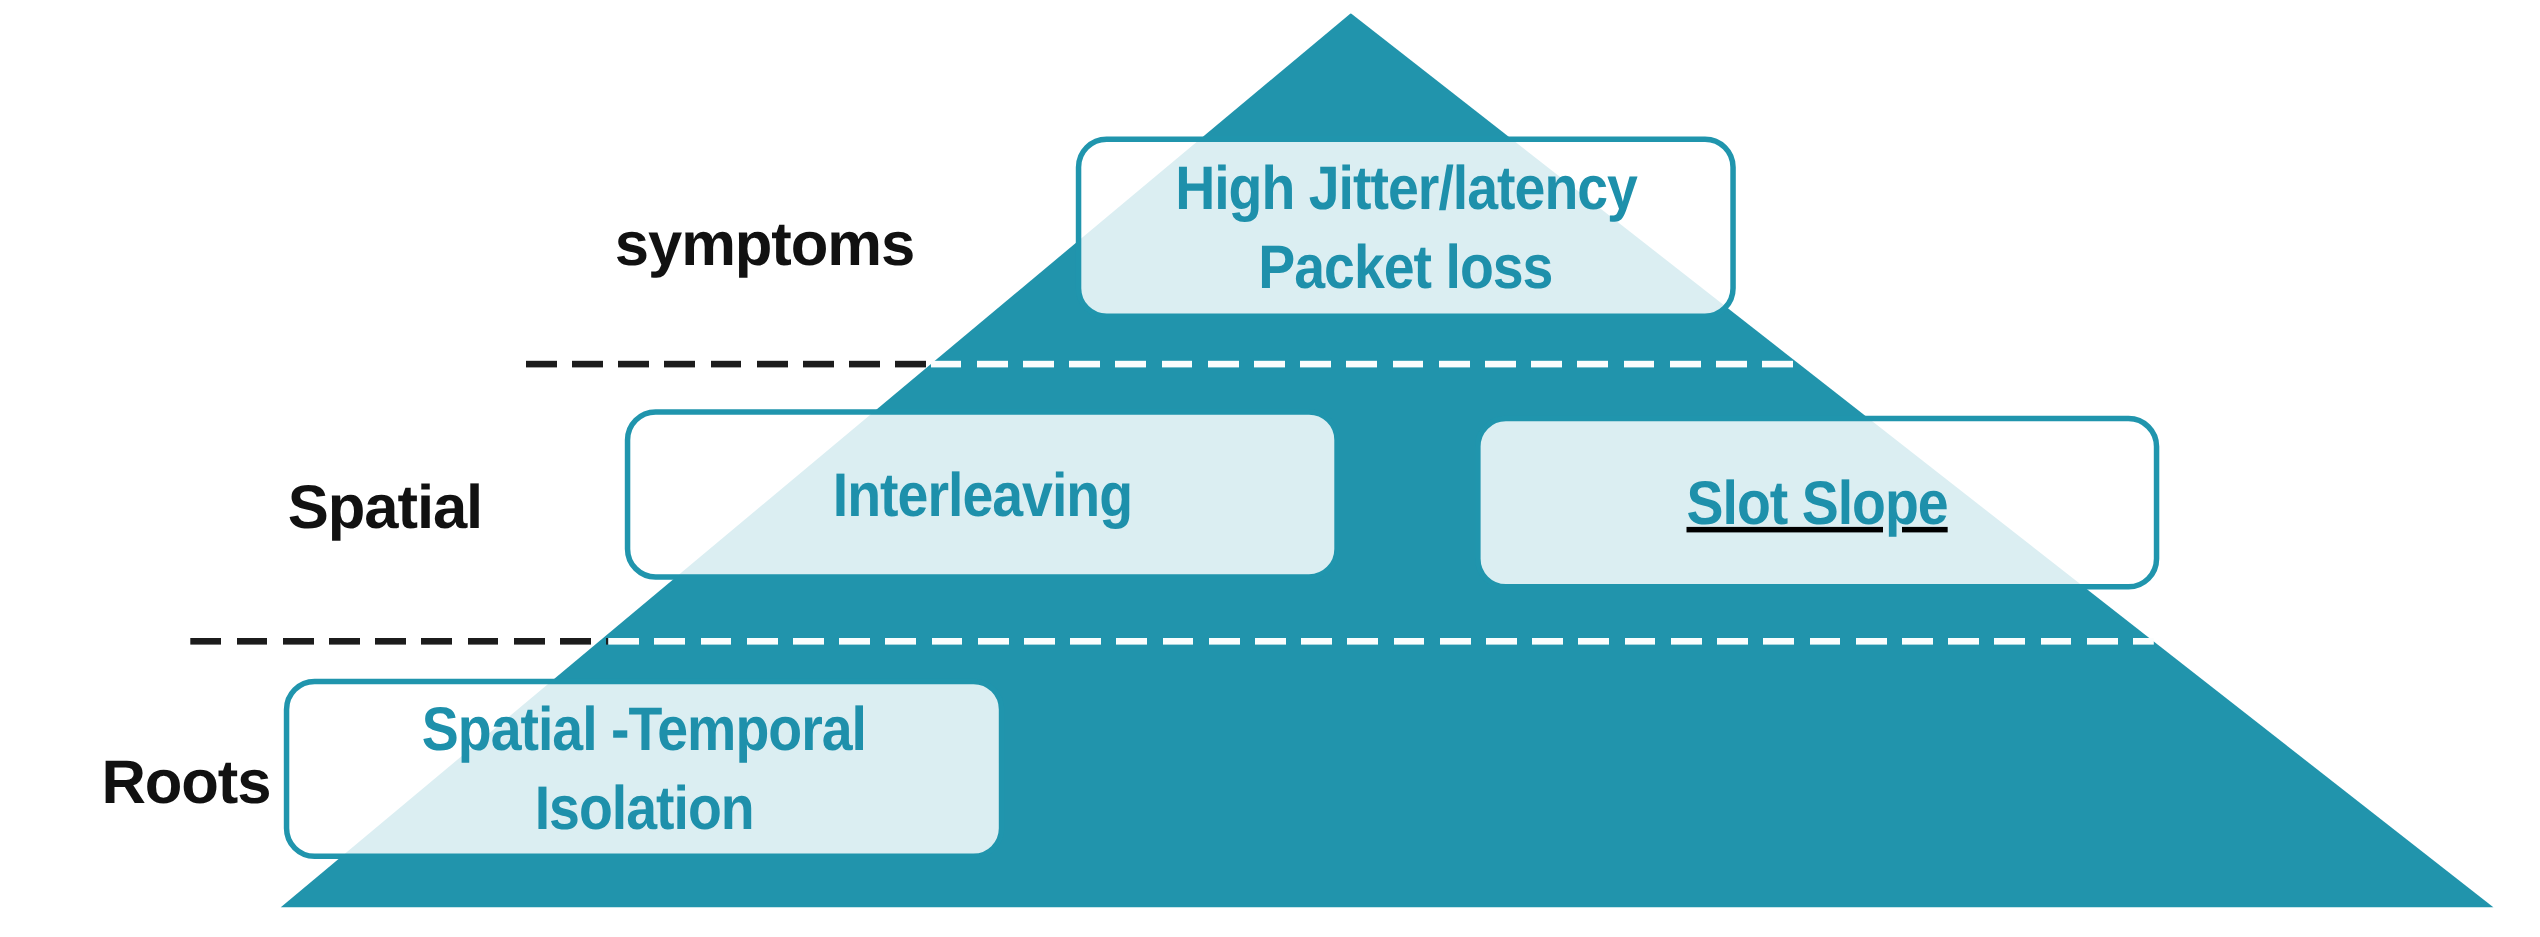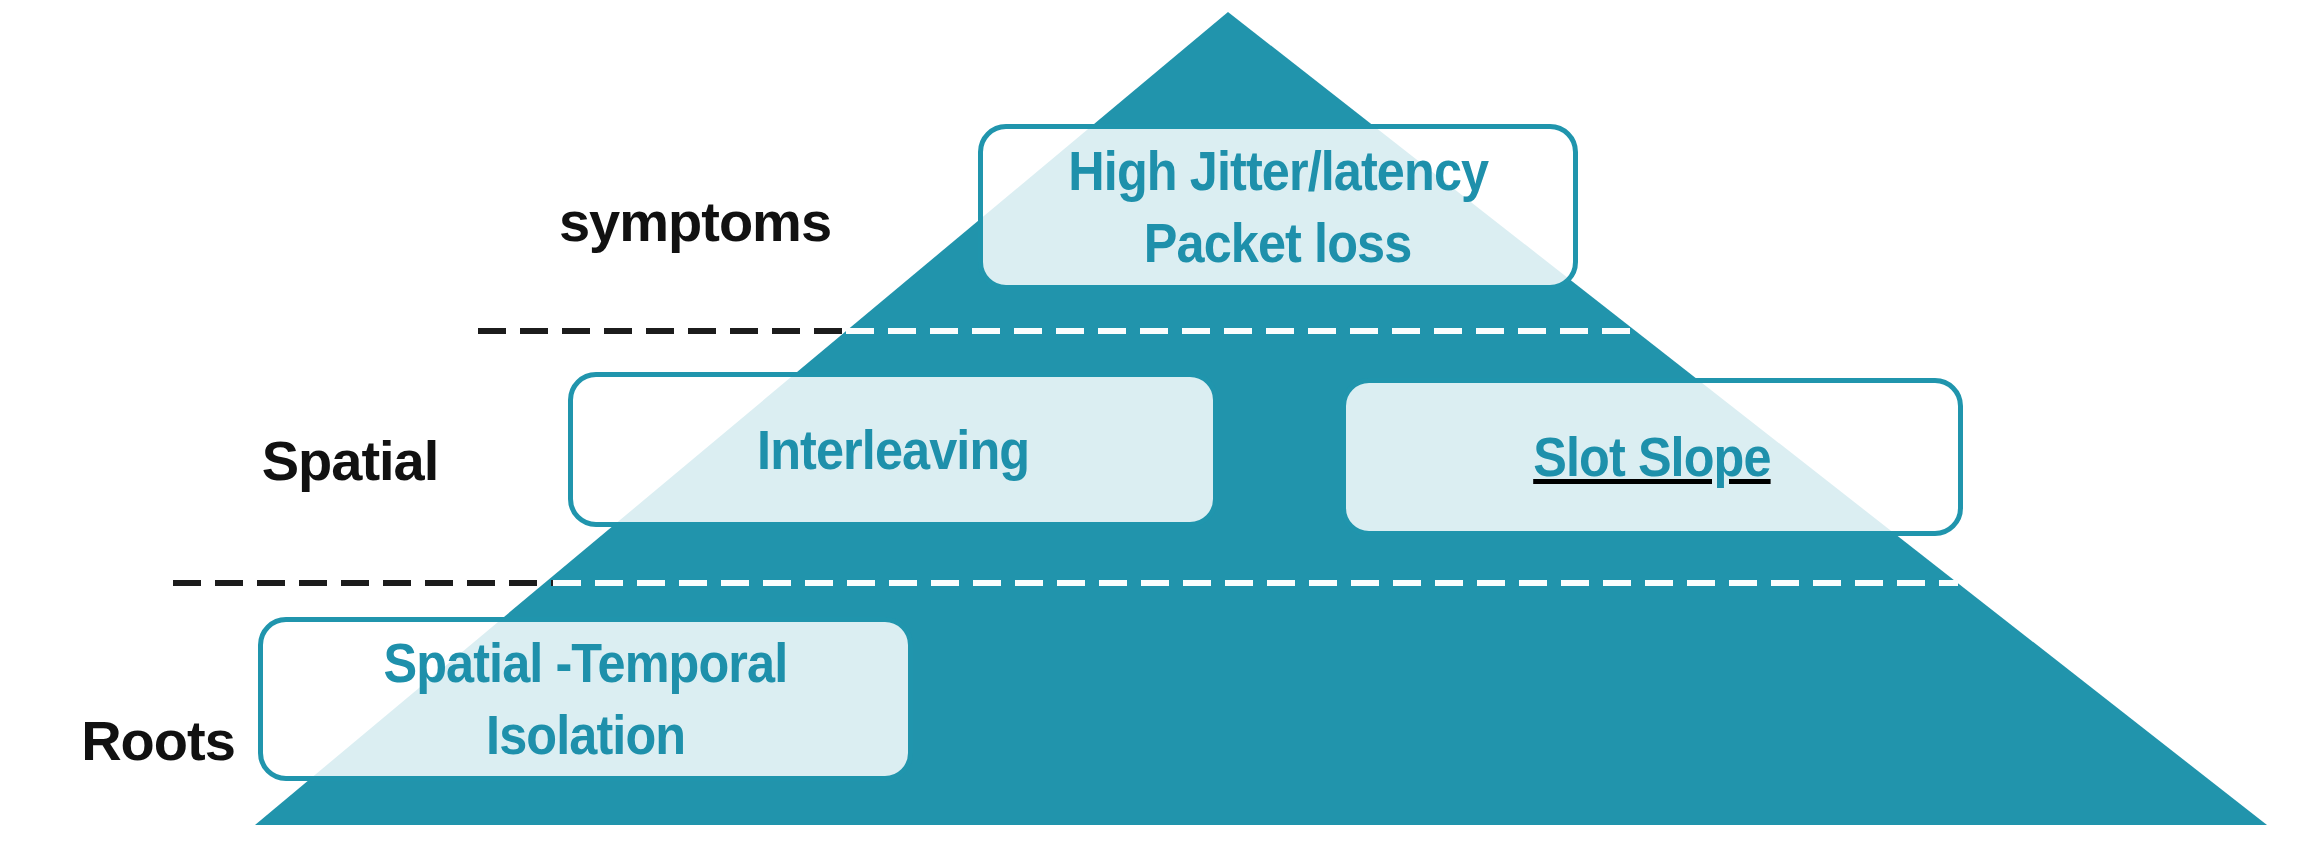--- a/index.html
+++ b/index.html
@@ -42,21 +42,21 @@
     position: absolute;
     color: #111111;
     font-weight: 700;
     font-size: 56px;
     text-align: center;
     letter-spacing: -1px;
     white-space: nowrap;
   }
   #label-symptoms { left: 480px; top: 168px; width: 430px; margin-top: 21px; }
   #label-problems { left: 150px; top: 428px; width: 400px; }
-  #label-roots    { left: 8px;  top: 678px; width: 300px; margin-top: 30px; }
+  #label-roots    { left: 19px;  top: 678px; width: 300px; }
   
   .node {
     position: absolute;
     box-sizing: border-box;
     background: rgba(255, 255, 255, 0.84);
     border: 5px solid #2095ad;
     border-radius: 28px;
     display: flex;
     flex-direction: column;
     align-items: center;

